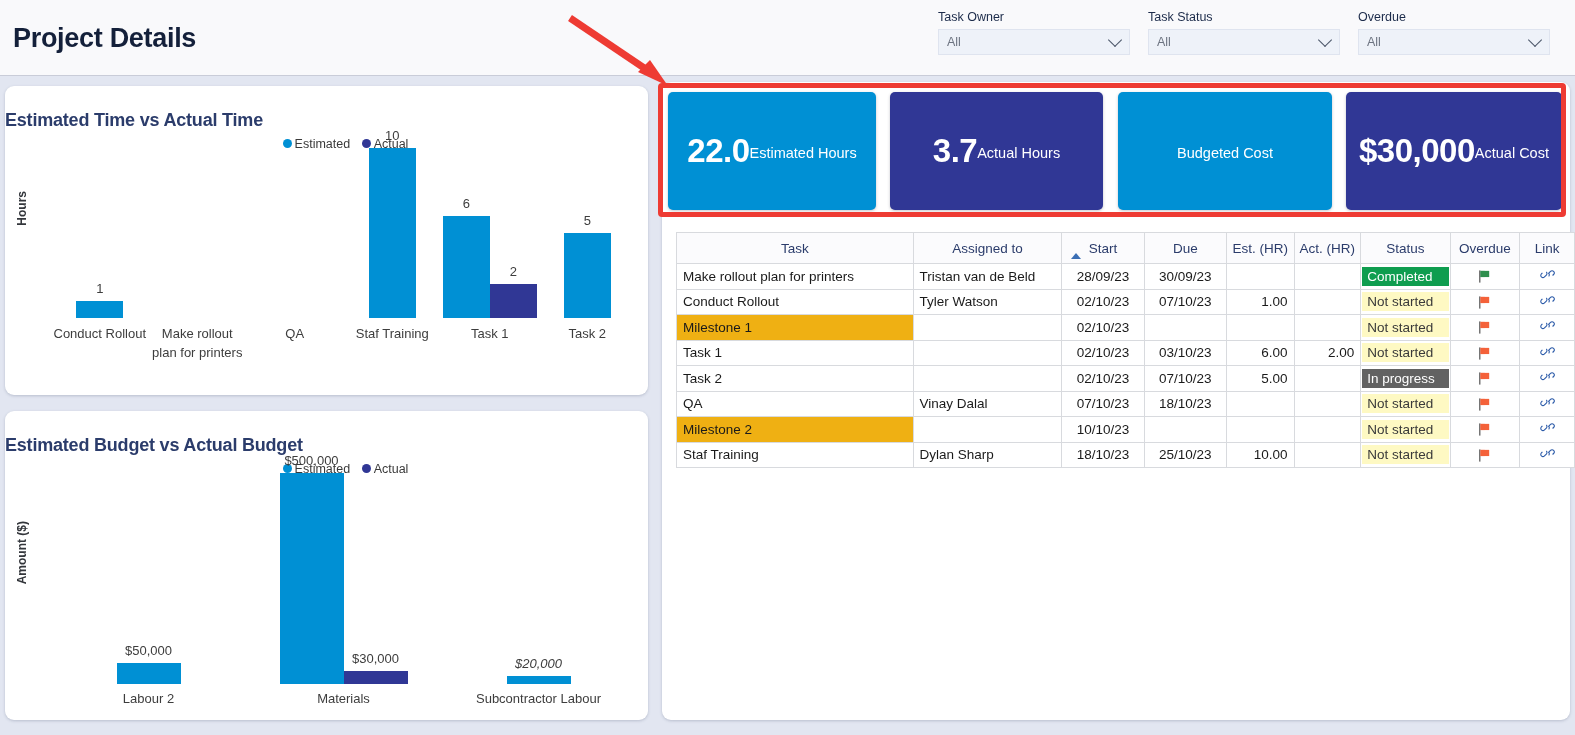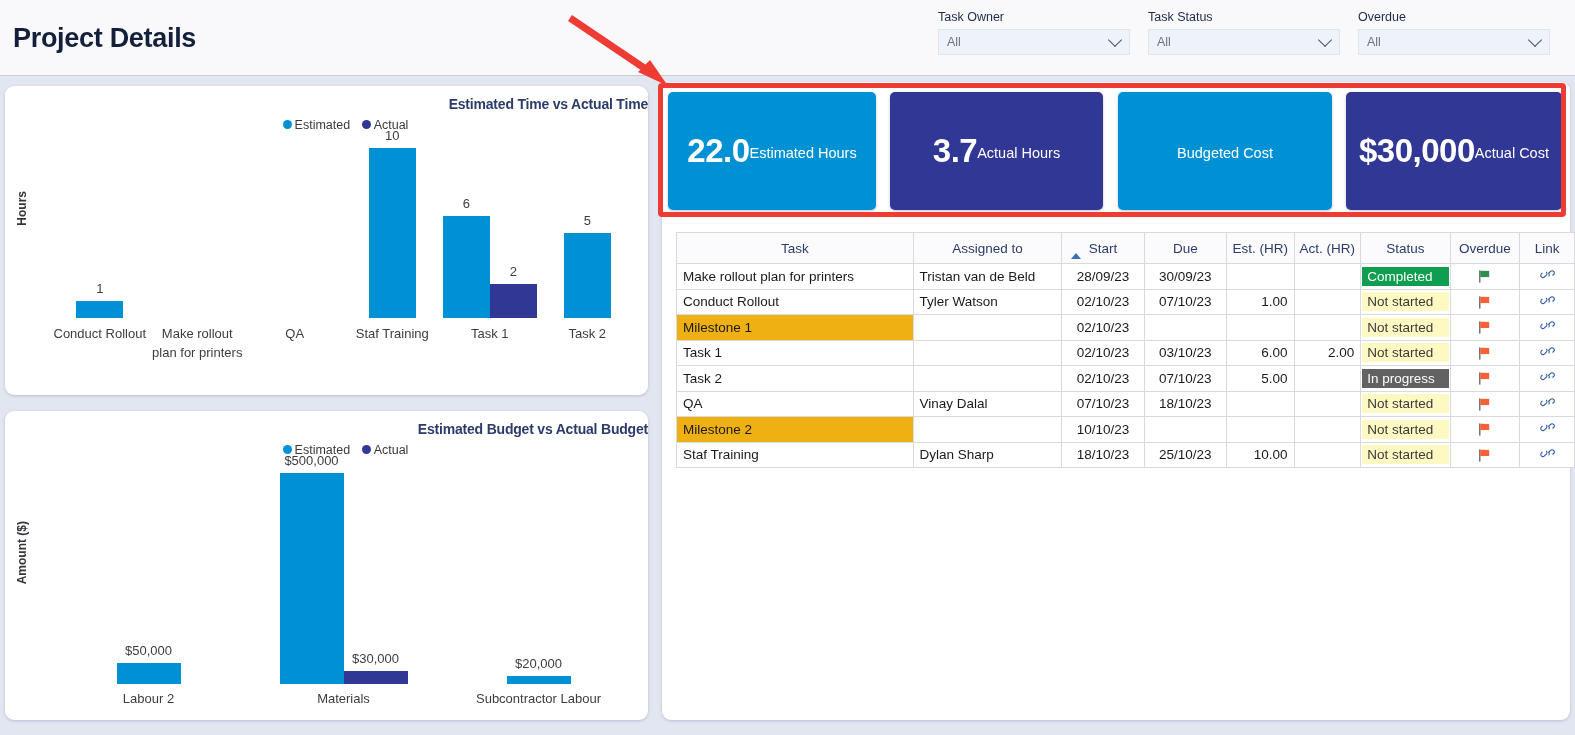--- a/index.html
+++ b/index.html
@@ -41,22 +41,22 @@
   
   .panel{
     position:absolute;background:#ffffff;border-radius:9px;
     box-shadow:0 1px 3px rgba(80,90,120,.28);
   }
   #panel-time{left:5px;top:86px;width:643px;height:309px;}
   #panel-budget{left:5px;top:411px;width:643px;height:309px;}
   #panel-right{left:662px;top:82px;width:908px;height:638px;}
 
   .chart-title{
-    text-align:right;font-size:14px;color:#2b3c6b;
-    font-weight:bold;margin-top:10px;letter-spacing:-.2px;
+    text-align:left;font-size:18px;color:#2b3c6b;
+    font-weight:bold;margin-top:24px;letter-spacing:-.2px;
   }
   .legend{
     text-align:center;font-size:12.5px;color:#3a3a3a;margin-top:6px;
     font-family:"Liberation Sans", sans-serif;
     margin-left:38px;
   }
   .legend span.dot{
     display:inline-block;width:9px;height:9px;border-radius:50%;
     vertical-align:middle;margin-right:3px;position:relative;top:-1px;
   }
@@ -218,21 +218,21 @@
         </div>
       </div>
       <div class="bargroup" style="left: 195px; width: 195px;">
         <div class="bar" style="width: 64px; height: 211px; background: rgb(0, 144, 212);">
           <div class="barlbl" style="top: -20px;">$500,000</div>
         </div>
         <div class="bar" style="width: 64px; height: 12.66px; background: rgb(48, 55, 149);">
           <div class="barlbl" style="top: -20px;">$30,000</div>
         </div>
       </div>
-      <div class="bargroup" style="left: 390px; width: 195px;">
+      <div class="bargroup" style="left: 390px; width: 195px; font-style: italic;">
         <div class="bar" style="width: 64px; height: 8.44px; background: rgb(0, 144, 212);">
           <div class="barlbl" style="top: -20px;">$20,000</div>
         </div>
       </div>
     </div>
   <div id="cats-budget">
       <div class="catlbl" style="left: 143.5px; top: 278px; width: 180px; position: absolute;">Labour 2</div>
       <div class="catlbl" style="left: 338.5px; top: 278px; width: 180px; position: absolute;">Materials</div>
       <div class="catlbl" style="left: 533.5px; top: 278px; width: 180px; position: absolute;">Subcontractor Labour</div>
     </div>

